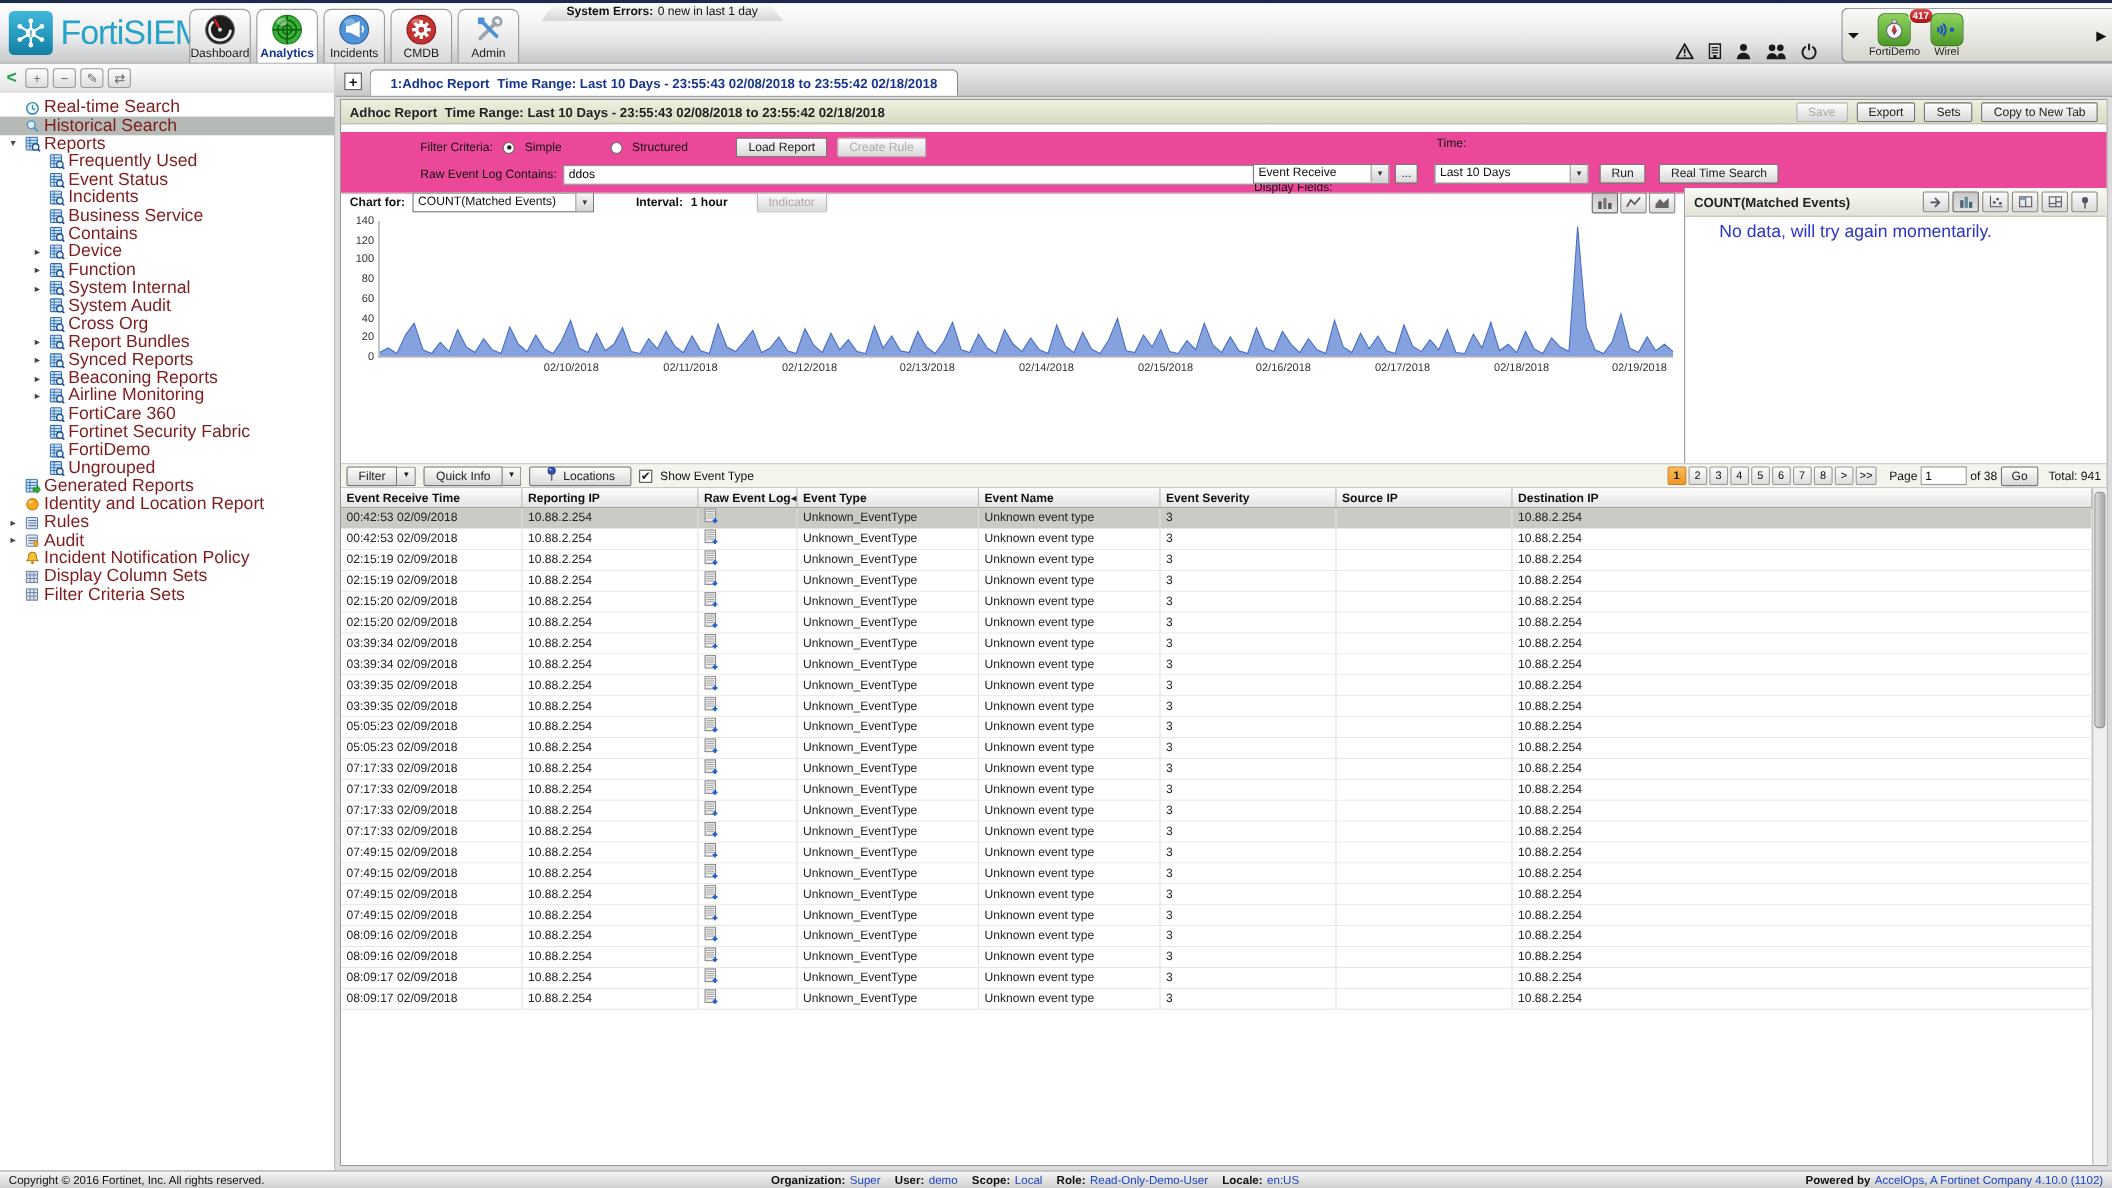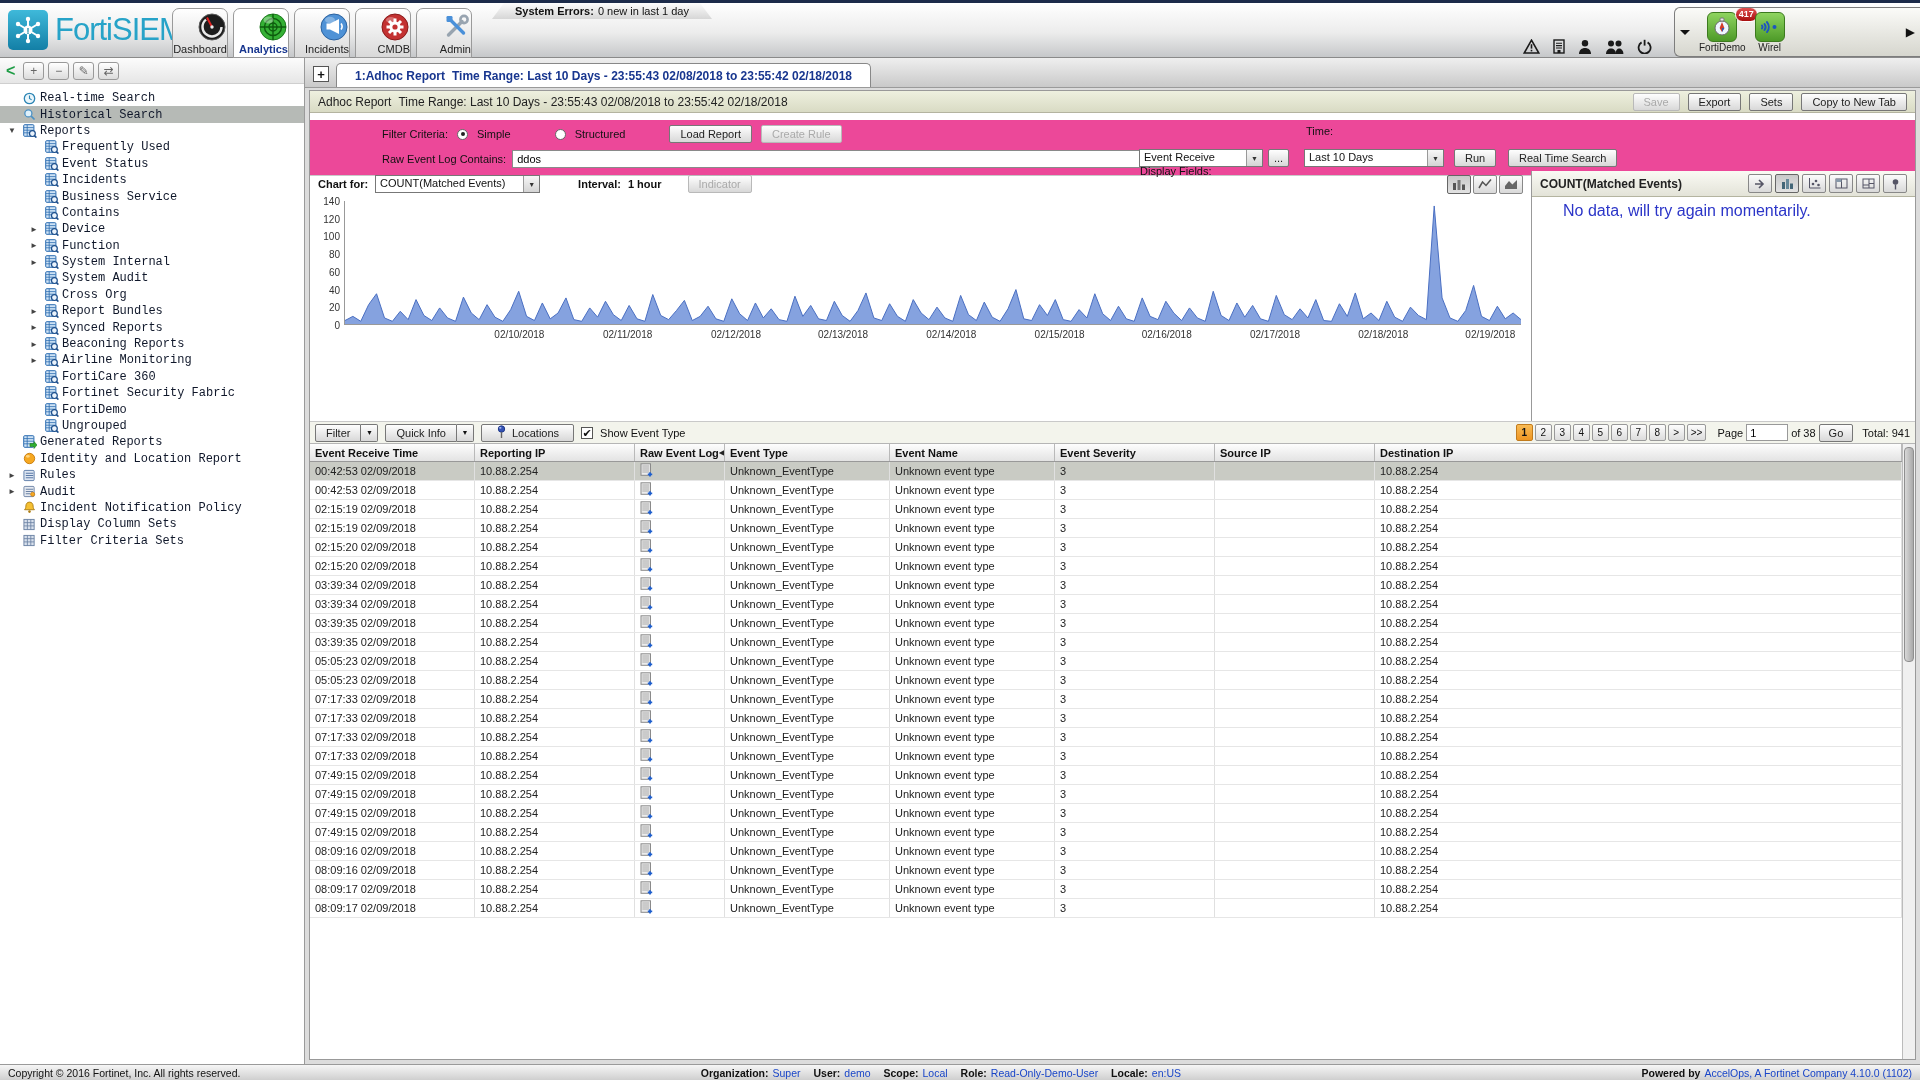--- a/index.html
+++ b/index.html
@@ -7,21 +7,21 @@
   font-family:"Liberation Sans","DejaVu Sans",sans-serif; font-size:12px; color:#111; }
 
 
 #topstrip { height:3px; background:#1c2b4a; }
 #header { position:relative; height:55px; background:linear-gradient(#ffffff,#ececec 55%,#c6c8ca); border-bottom:1px solid #8a8a8a; }
 .brand { position:absolute; left:8px; top:7px; display:flex; align-items:center; gap:7px; }
 .brand-icon { width:40px; height:40px; border-radius:5px; background:linear-gradient(#3fb9da,#137fa6); display:flex; align-items:center; justify-content:center; }
 .brand-text { font-size:31px; color:#27a3c8; letter-spacing:-1px; }
 .navtabs { position:absolute; left:172px; top:5px; display:flex; gap:5px; }
 .navtab { width:56px; height:50px; border:1px solid #9a9a9a; border-radius:7px 7px 0 0;
-  background:linear-gradient(#ffffff,#d9d9d9); display:flex; flex-direction:column; align-items:flex-end; justify-content:flex-end;
+  background:linear-gradient(#ffffff,#d9d9d9); display:flex; flex-direction:column; align-items:center; justify-content:flex-end;
   padding-bottom:2px; font-size:11px; color:#222; cursor:pointer; }
 .navtab .nicon { height:32px; display:flex; align-items:center; }
 .navtab.active { background:#fff; font-weight:bold; color:#18368f; }
 .sysbanner { position:absolute; left:492px; top:0; width:220px; height:16px;
   background:linear-gradient(#fdfdfd,#d6d6d6); clip-path:polygon(12px 0, calc(100% - 12px) 0, 100% 100%, 0 100%);
   display:flex; align-items:center; justify-content:center; gap:4px; font-size:11px; }
 .sysbanner b { font-weight:bold; }
 .status-icons { position:absolute; right:268px; top:36px; display:flex; gap:13px; align-items:center; }
 .status-icons span { cursor:pointer; display:flex; }
 .org-switcher { position:absolute; right:0; top:4px; width:246px; height:50px; border:1px solid #7d7d7d; border-right:none;
@@ -42,35 +42,35 @@
 .back-btn { color:#1f9d46; font-weight:900; font-size:16px; margin-right:4px; cursor:pointer; line-height:14px; }
 .tool-btn { width:21px; height:18px; border:1px solid #999; border-radius:3px; background:linear-gradient(#fff,#dcdcdc);
   color:#666; font-size:12px; display:flex; align-items:center; justify-content:center; cursor:pointer; }
 #tree { padding-top:6px; flex:1; overflow:hidden; }
 .tree-row { height:16.4px; display:flex; align-items:center; cursor:pointer; white-space:nowrap; }
 .tree-row.lvl0 { padding-left:8px; }
 .tree-row.lvl1 { padding-left:30px; }
 .tree-row.selected { background:#b6bab6; }
 .tcaret { width:15px; font-size:8px; color:#444; flex:none; }
 .ticon { width:17px; display:flex; align-items:center; flex:none; }
-.tlabel { font-size:12px; color:#0f172a;font-family:Liberation Mono, monospace; }
+.tlabel { font-size:16px; color:#7f1d1d; }
 
 #main { flex:1; position:relative; background:#dcdcdc; }
 .tabstrip { height:30px; background:linear-gradient(#efefef,#c9c9c9); border-bottom:1px solid #9a9a9a;
   display:flex; align-items:flex-end; gap:7px; padding:0 0 0 8px; }
 .addtab-btn { width:16px; height:16px; border:1px solid #555; background:#fff; font-weight:bold; font-size:13px; line-height:13px;
   display:flex; align-items:center; justify-content:center; margin-bottom:5px; cursor:pointer; }
 .doc-tab { height:24px; background:#fff; border:1px solid #888; border-bottom:none; border-radius:5px 5px 0 0;
   display:flex; align-items:center; padding:0 18px; font-weight:bold; font-size:12px; color:#18368f; gap:7px; cursor:pointer; }
 .panel { position:absolute; top:32px; left:4px; right:4px; bottom:4px; background:#fff; border:1px solid #999; }
 
 
 .panel-header { position:absolute; top:0; left:0; right:0; height:22px; background:linear-gradient(#eef0df,#d9dbc4);
   border-bottom:1px solid #b4b4a0; display:flex; align-items:center; padding:0 8px; gap:7px; }
-.panel-title { font-weight:normal; font-size:12px; color:#222; }
+.panel-title { font-weight:bold; font-size:12px; color:#222; }
 .panel-actions { margin-left:auto; display:flex; gap:8px; }
 .btn { height:18px; padding:0 10px; border:1px solid #777; border-radius:2px; background:linear-gradient(#fefefe,#d8d8d8);
   font-size:11px; color:#222; display:flex; align-items:center; justify-content:center; cursor:pointer; white-space:nowrap; }
 .btn.disabled { color:#aaa; border-color:#b9b9b9; cursor:default; }
 
 
 .filter-area { position:absolute; top:29px; left:0; right:0; height:56px; background:#ec4899; border-bottom:1px solid #c9c9c9; }
 .f-row1 { position:absolute; top:5px; left:72px; display:flex; align-items:center; gap:9px; font-size:11px; }
 .radio { width:11px; height:11px; border:1px solid #666; border-radius:50%; background:#fff; position:relative; cursor:pointer; }
 .radio.checked:after { content:""; position:absolute; left:2.5px; top:2.5px; width:4px; height:4px; border-radius:50%; background:#222; }

